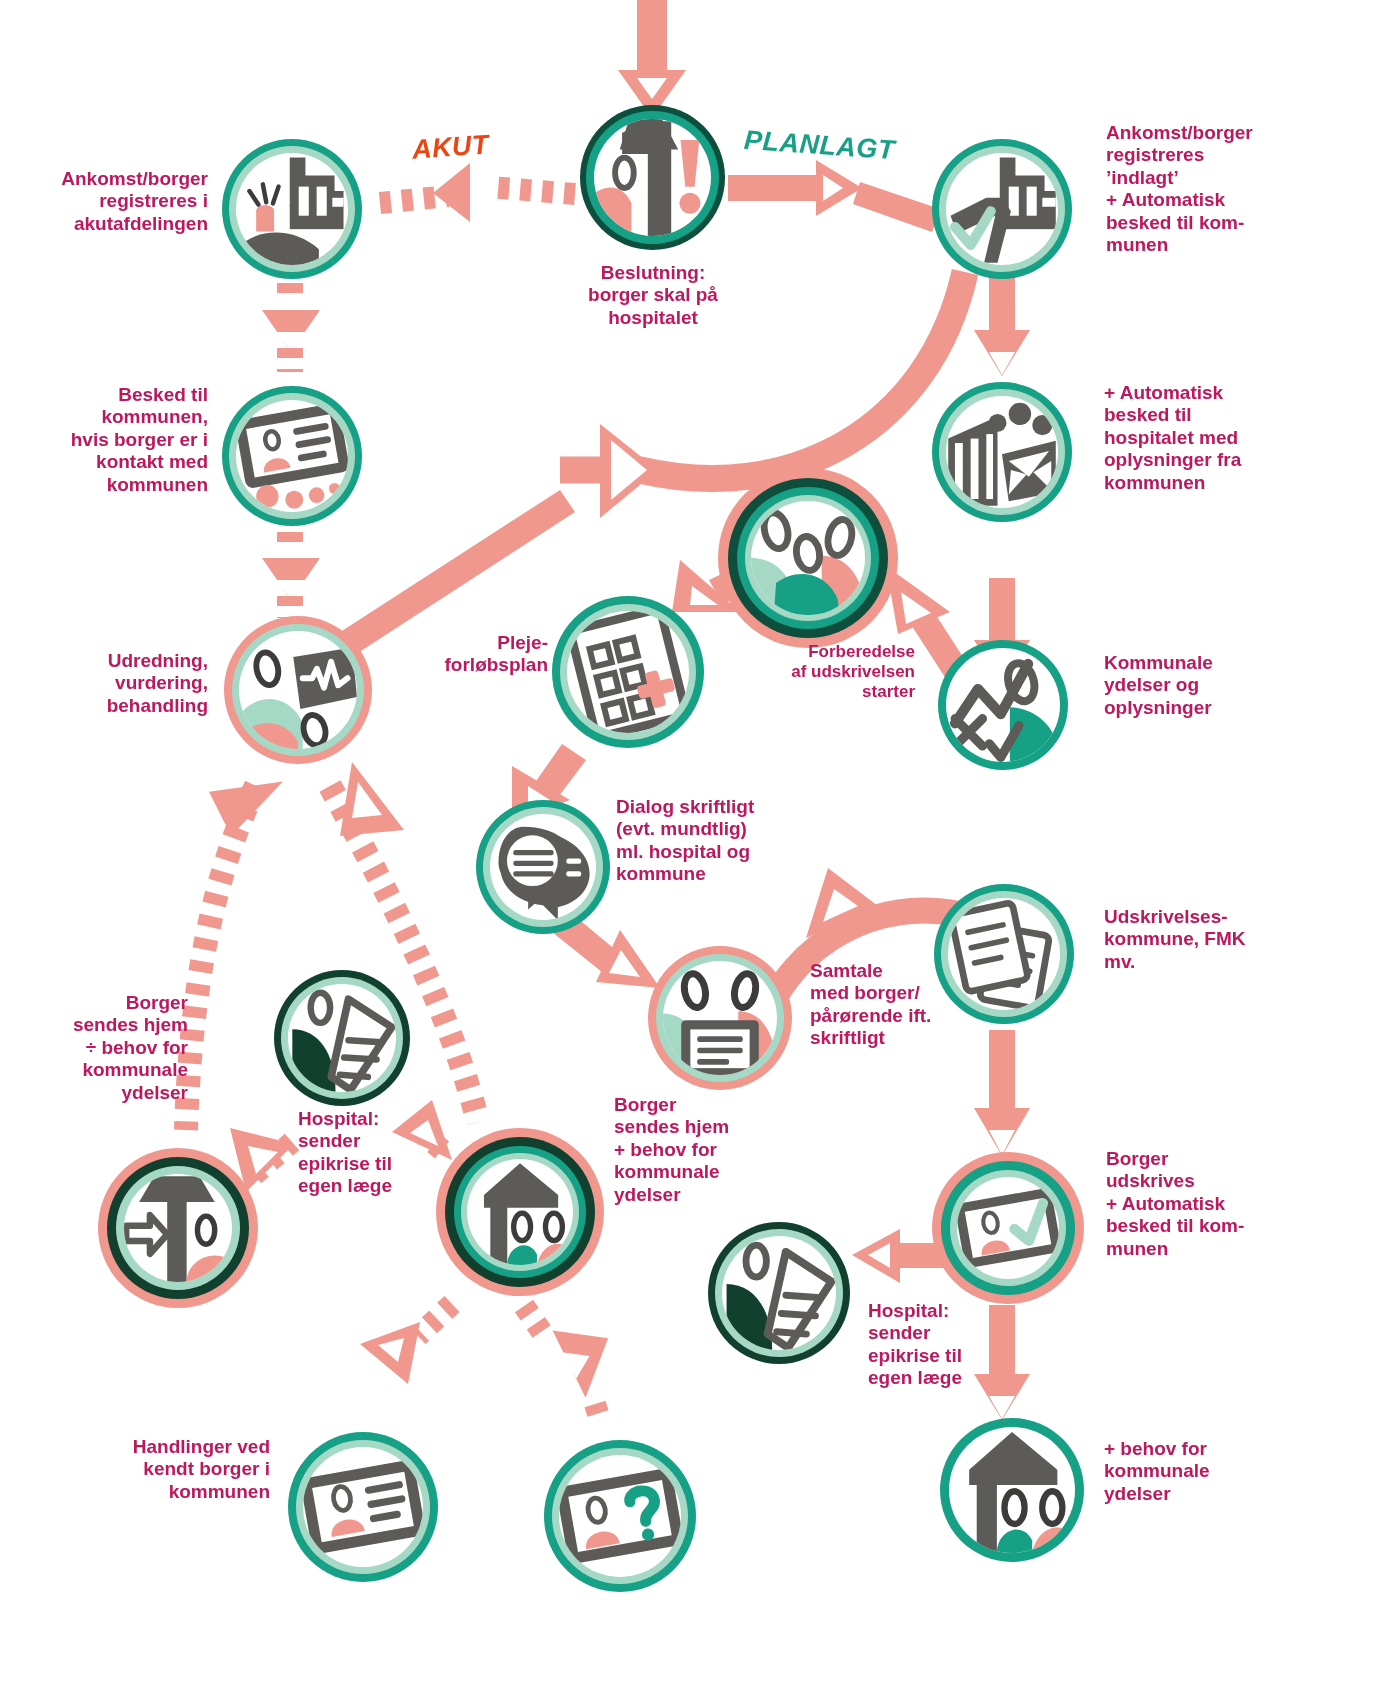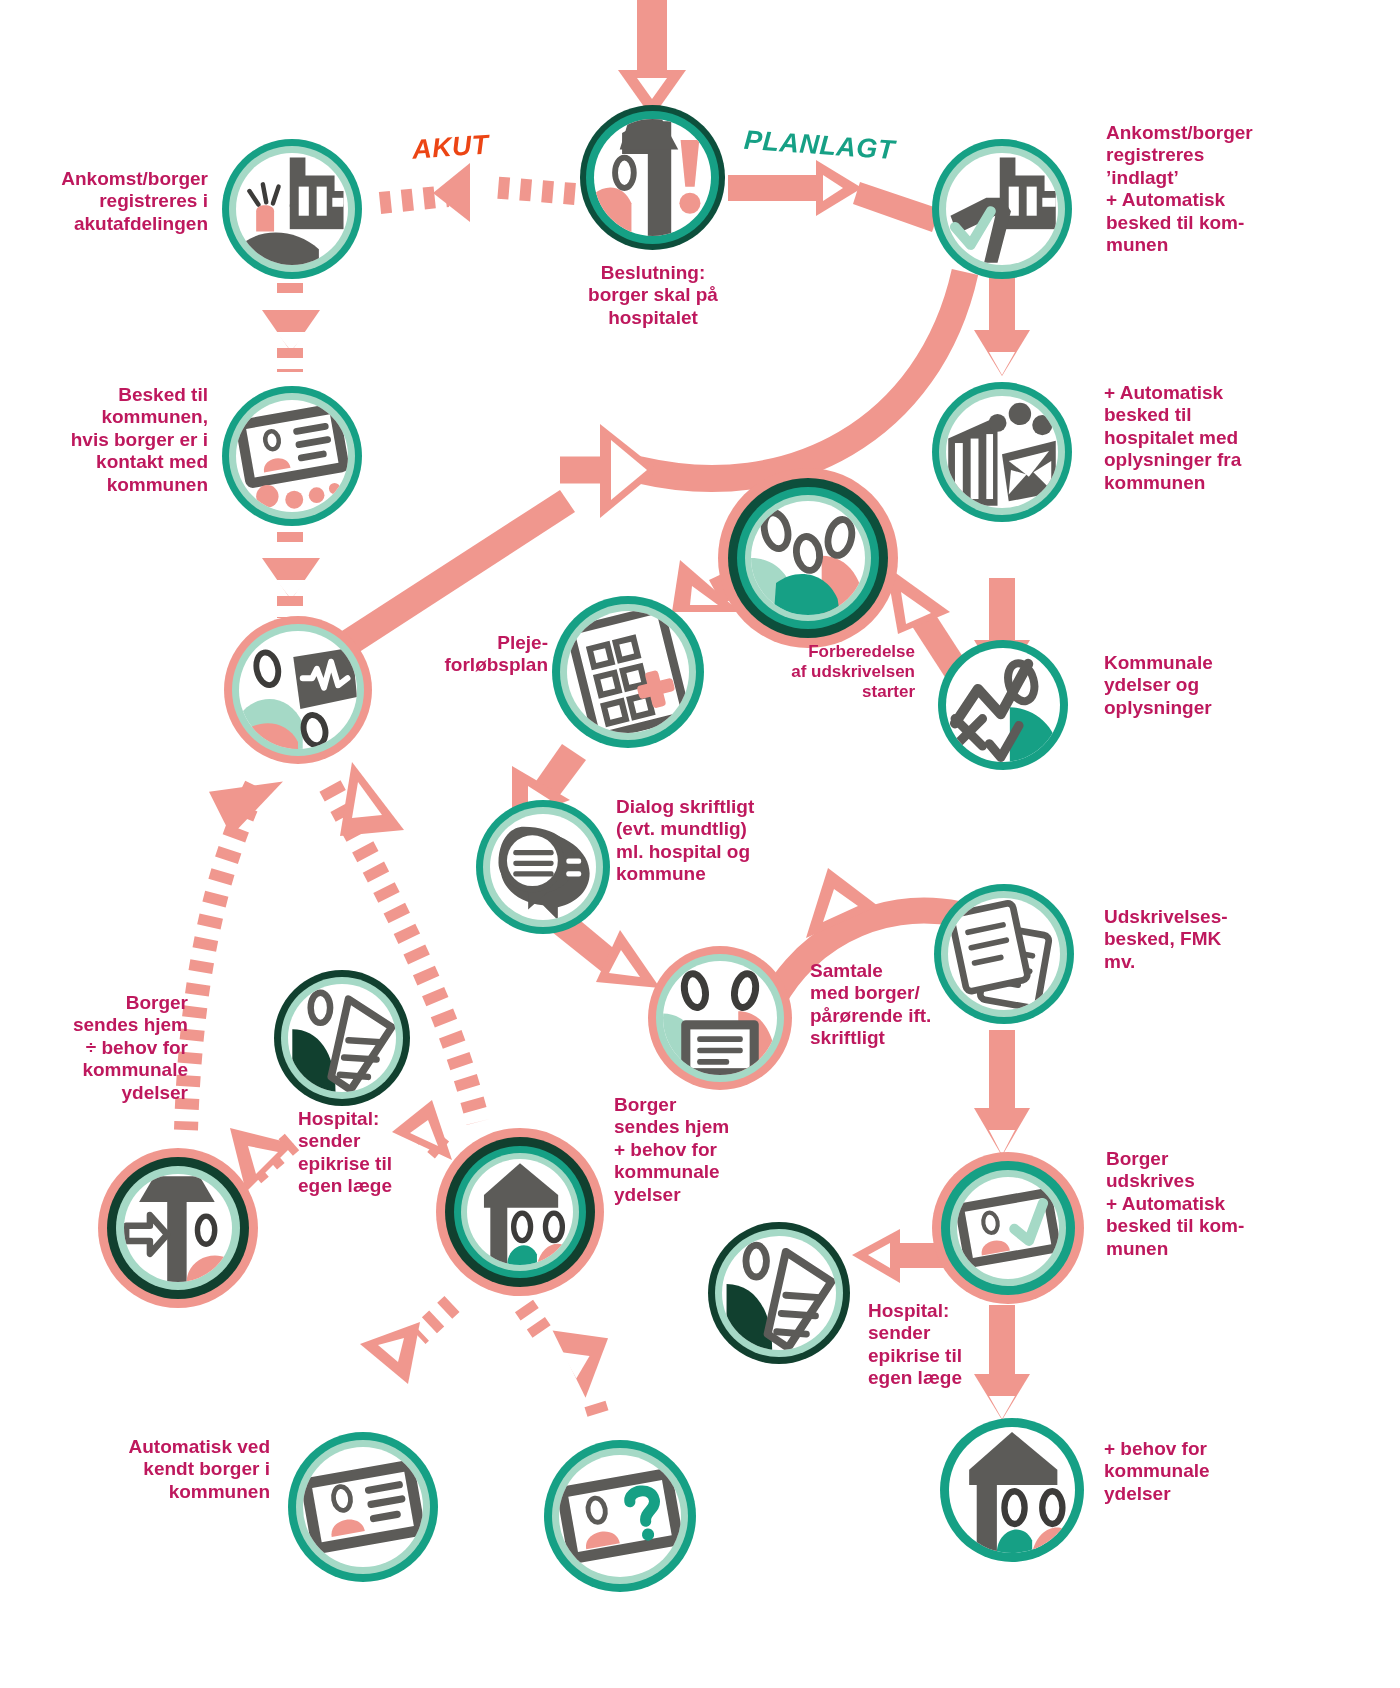--- a/index.html
+++ b/index.html
@@ -304,20 +304,23 @@
       <svg viewBox="0 0 100 100">
         <path d="M0 72 C14 52 42 52 54 78 L54 100 L0 100 Z" fill="#a5d9c6"></path>
         <path d="M2 88 C14 74 40 74 50 94 L50 100 L2 100 Z" fill="#f0978e"></path>
         <ellipse cx="24" cy="32" rx="9" ry="14" fill="none" stroke="#3d3c3a" stroke-width="5" transform="rotate(-12 24 32)"></ellipse>
         <path d="M46 22 L96 14 L100 56 L52 66 Z" fill="#5c5b58"></path>
         <path d="M54 40 L62 40 L66 32 L72 48 L78 26 L84 46 L92 40" fill="none" stroke="#fff" stroke-width="5" stroke-linejoin="round" stroke-linecap="round"></path>
         <ellipse cx="64" cy="84" rx="9" ry="13" fill="none" stroke="#3d3c3a" stroke-width="5" transform="rotate(-14 64 84)"></ellipse>
       </svg>
     </div>
   </div>
+  <div class="lbl r" style="left:8px;top:650px;width:200px;font-size:19px;white-space:pre-line;">Udredning,
+vurdering,
+behandling</div>
 
   <div class="node" style="left:938px;top:640px;width:130px;height:130px;">
     <div class="outer" style="background:#16a085;"></div>
     <div class="inner" style="inset:8px;">
       <svg viewBox="0 0 100 100">
         <path d="M56 52 C78 52 100 70 100 100 L56 100 Z" fill="#16a085"></path>
         <ellipse cx="66" cy="30" rx="11" ry="17" fill="none" stroke="#5c5b58" stroke-width="7" transform="rotate(-16 66 30)"></ellipse>
         <path d="M8 66 L28 36 L48 58 L72 14" fill="none" stroke="#5c5b58" stroke-width="9" stroke-linejoin="round" stroke-linecap="round"></path>
         <g stroke="#5c5b58" stroke-width="8" stroke-linecap="round">
           <line x1="8" y1="62" x2="32" y2="86"></line>
@@ -445,21 +448,21 @@
           <g stroke="#5c5b58" stroke-width="5" stroke-linecap="round">
             <line x1="22" y1="26" x2="54" y2="26"></line>
             <line x1="22" y1="40" x2="54" y2="40"></line>
             <line x1="22" y1="54" x2="46" y2="54"></line>
           </g>
         </g>
       </svg>
     </div>
   </div>
   <div class="lbl l" style="left:1104px;top:906px;width:190px;font-size:19px;white-space:pre-line;">Udskrivelses-
-besked, FMK
+kommune, FMK
 mv.</div>
 
   <div class="node" style="left:98px;top:1148px;width:160px;height:160px;">
     <div class="outer" style="background:#f0978e;"></div>
     <div class="outer" style="inset:9px;background:#11402f;"></div>
     <div class="outer" style="inset:18px;background:#a5d9c6;"></div>
     <div class="inner" style="inset:26px;">
       <svg viewBox="0 0 100 100">
         <path d="M40 8 L58 8 L58 100 L40 100 Z" fill="#5c5b58"></path>
         <path d="M28 2 L70 2 L84 26 L14 26 Z" fill="#5c5b58"></path>
@@ -573,21 +576,21 @@
           <path d="M20 70 C20 54 48 54 48 70 Z" fill="#f0978e"></path>
           <g fill="#5c5b58">
             <rect x="54" y="34" width="32" height="6" rx="3"></rect>
             <rect x="54" y="46" width="32" height="6" rx="3"></rect>
             <rect x="54" y="58" width="26" height="6" rx="3"></rect>
           </g>
         </g>
       </svg>
     </div>
   </div>
-  <div class="lbl r" style="left:70px;top:1436px;width:200px;font-size:19px;white-space:pre-line;">Automatisk ved
+  <div class="lbl r" style="left:70px;top:1436px;width:200px;font-size:19px;white-space:pre-line;">Handlinger ved
 kendt borger i
 kommunen</div>
 
   <div class="node" style="left:544px;top:1440px;width:152px;height:152px;">
     <div class="outer" style="background:#16a085;"></div>
     <div class="outer" style="inset:8px;background:#a5d9c6;"></div>
     <div class="inner" style="inset:15px;">
       <svg viewBox="0 0 100 100">
         <g transform="rotate(-10 50 50)">
           <rect x="2" y="18" width="96" height="64" rx="8" fill="#5c5b58"></rect>

